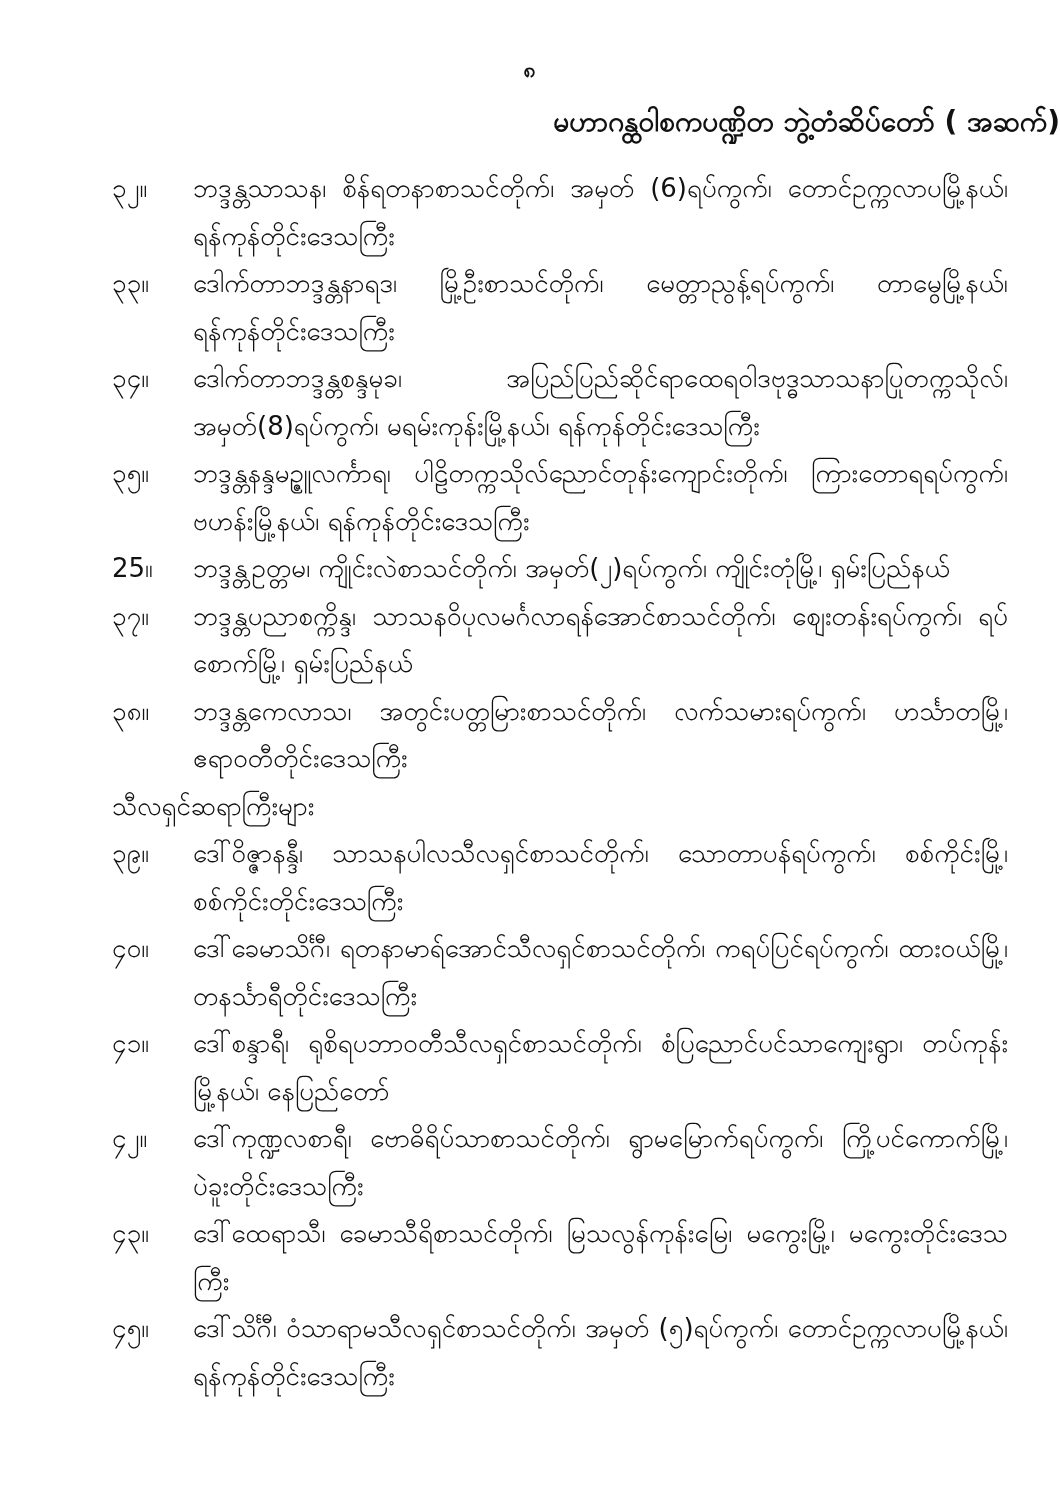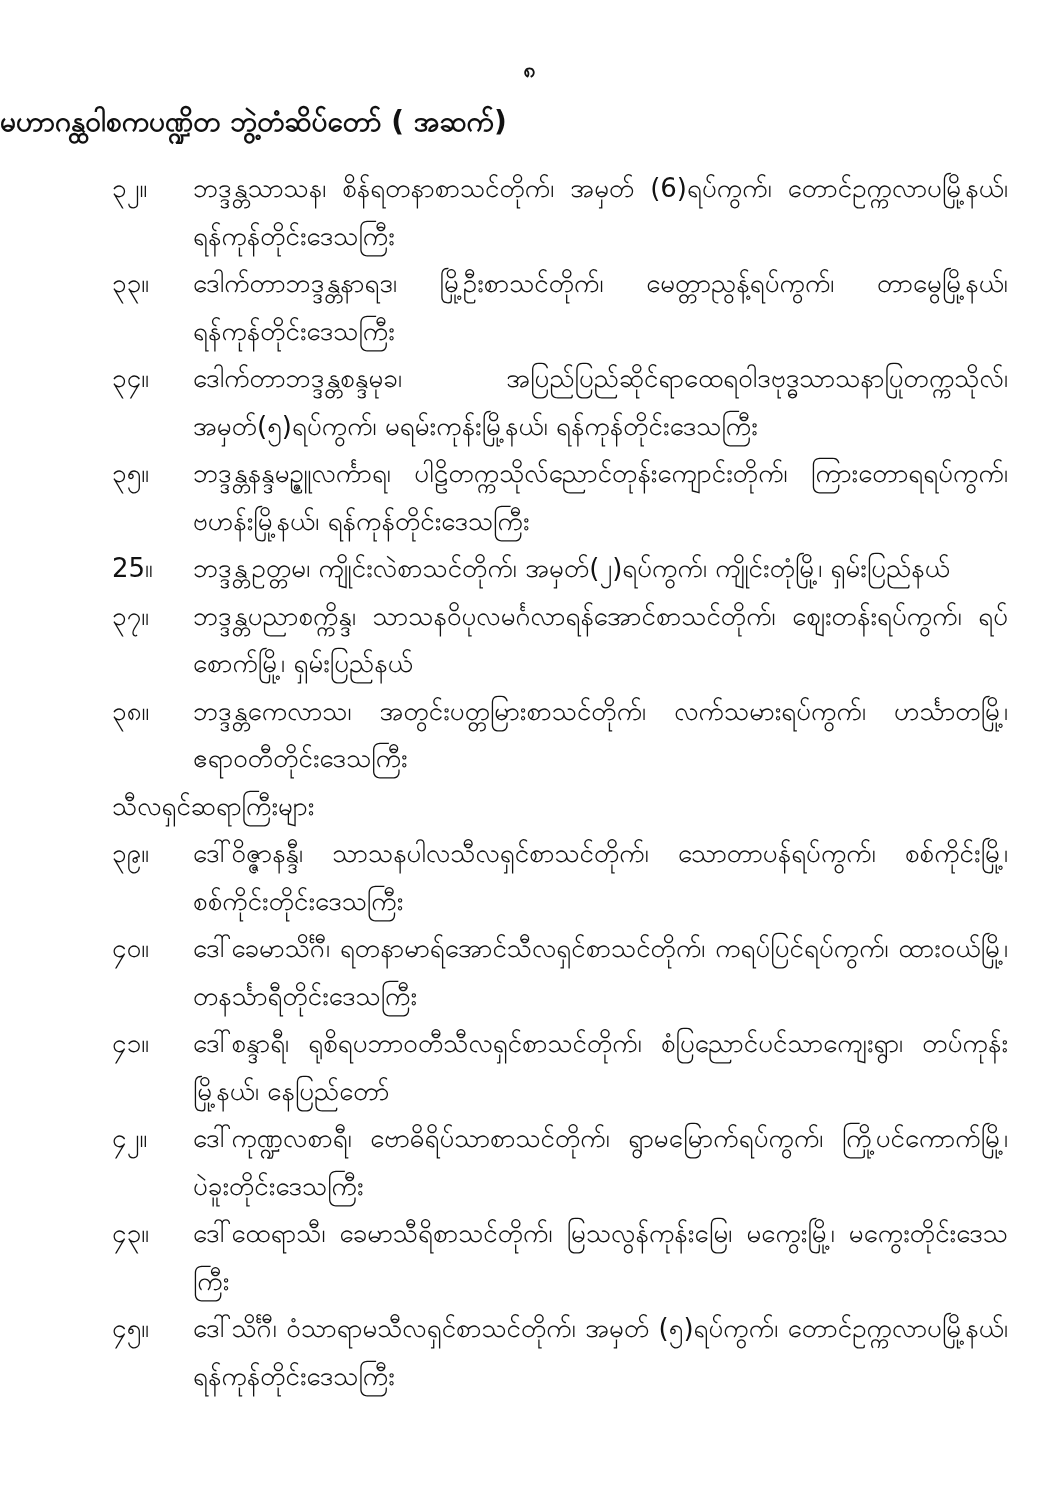--- a/index.html
+++ b/index.html
@@ -18,21 +18,21 @@
     box-sizing: border-box;
   }
   .page-number {
     text-align: center;
     padding-top: 56px;
     font-size: 21px;
     font-weight: bold;
     letter-spacing: 1px;
   }
   .doc-title {
-    text-align: left;
+    text-align: right;
     font-size: 28px;
     font-weight: bold;
     margin-top: 16px;
   }
   .content {
     margin: 20px 52px 0 112px;
   }
   .list-item {
     display: flex;
     align-items: flex-start;
@@ -64,21 +64,21 @@
       <div class="list-item">
         <span class="item-num">၃၂။</span>
         <div class="item-text">ဘဒ္ဒန္တသာသန၊ စိန်ရတနာစာသင်တိုက်၊ အမှတ် (6)ရပ်ကွက်၊ တောင်ဥက္ကလာပမြို့နယ်၊ ရန်ကုန်တိုင်းဒေသကြီး</div>
       </div>
       <div class="list-item">
         <span class="item-num">၃၃။</span>
         <div class="item-text">ဒေါက်တာဘဒ္ဒန္တနာရဒ၊ မြို့ဦးစာသင်တိုက်၊ မေတ္တာညွန့်ရပ်ကွက်၊ တာမွေမြို့နယ်၊ ရန်ကုန်တိုင်းဒေသကြီး</div>
       </div>
       <div class="list-item">
         <span class="item-num">၃၄။</span>
-        <div class="item-text">ဒေါက်တာဘဒ္ဒန္တစန္ဒမုခ၊ အပြည်ပြည်ဆိုင်ရာထေရဝါဒဗုဒ္ဓသာသနာပြုတက္ကသိုလ်၊ အမှတ်(၅)ရပ်ကွက်၊ မရမ်းကုန်းမြို့နယ်၊ ရန်ကုန်တိုင်းဒေသကြီး</div>
+        <div class="item-text">ဒေါက်တာဘဒ္ဒန္တစန္ဒမုခ၊ အပြည်ပြည်ဆိုင်ရာထေရဝါဒဗုဒ္ဓသာသနာပြုတက္ကသိုလ်၊ အမှတ်(8)ရပ်ကွက်၊ မရမ်းကုန်းမြို့နယ်၊ ရန်ကုန်တိုင်းဒေသကြီး</div>
       </div>
       <div class="list-item">
         <span class="item-num">၃၅။</span>
         <div class="item-text">ဘဒ္ဒန္တနန္ဒမဉ္ဇူလင်္ကာရ၊ ပါဠိတက္ကသိုလ်ညောင်တုန်းကျောင်းတိုက်၊ ကြားတောရရပ်ကွက်၊ ဗဟန်းမြို့နယ်၊ ရန်ကုန်တိုင်းဒေသကြီး</div>
       </div>
       <div class="list-item">
         <span class="item-num">25။</span>
         <div class="item-text">ဘဒ္ဒန္တဥတ္တမ၊ ကျိုင်းလဲစာသင်တိုက်၊ အမှတ်(၂)ရပ်ကွက်၊ ကျိုင်းတုံမြို့၊ ရှမ်းပြည်နယ်</div>
       </div>
       <div class="list-item">

